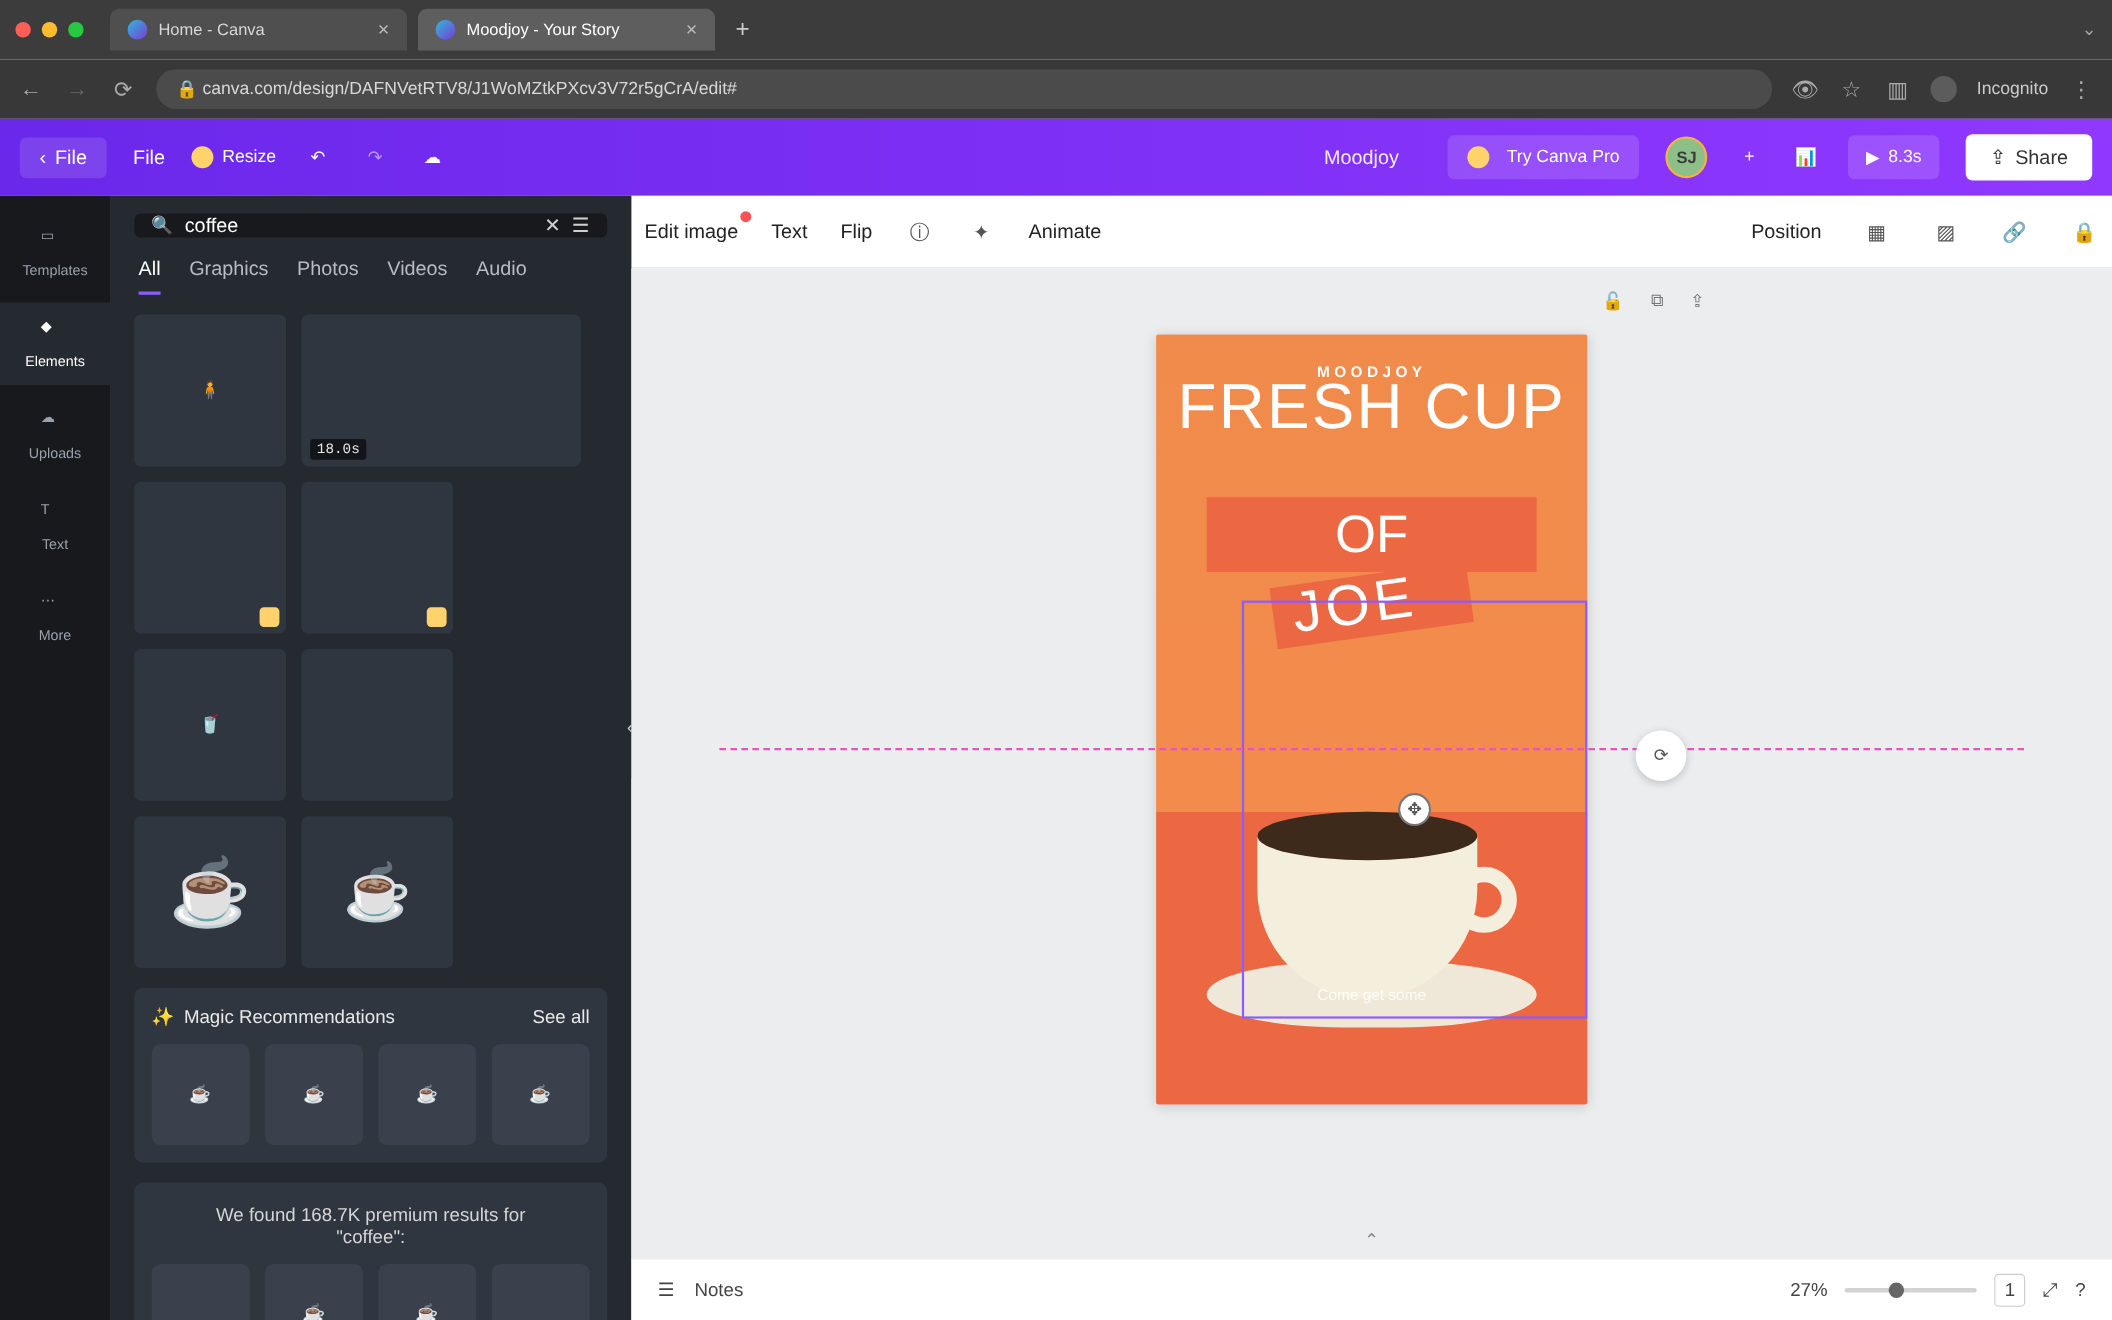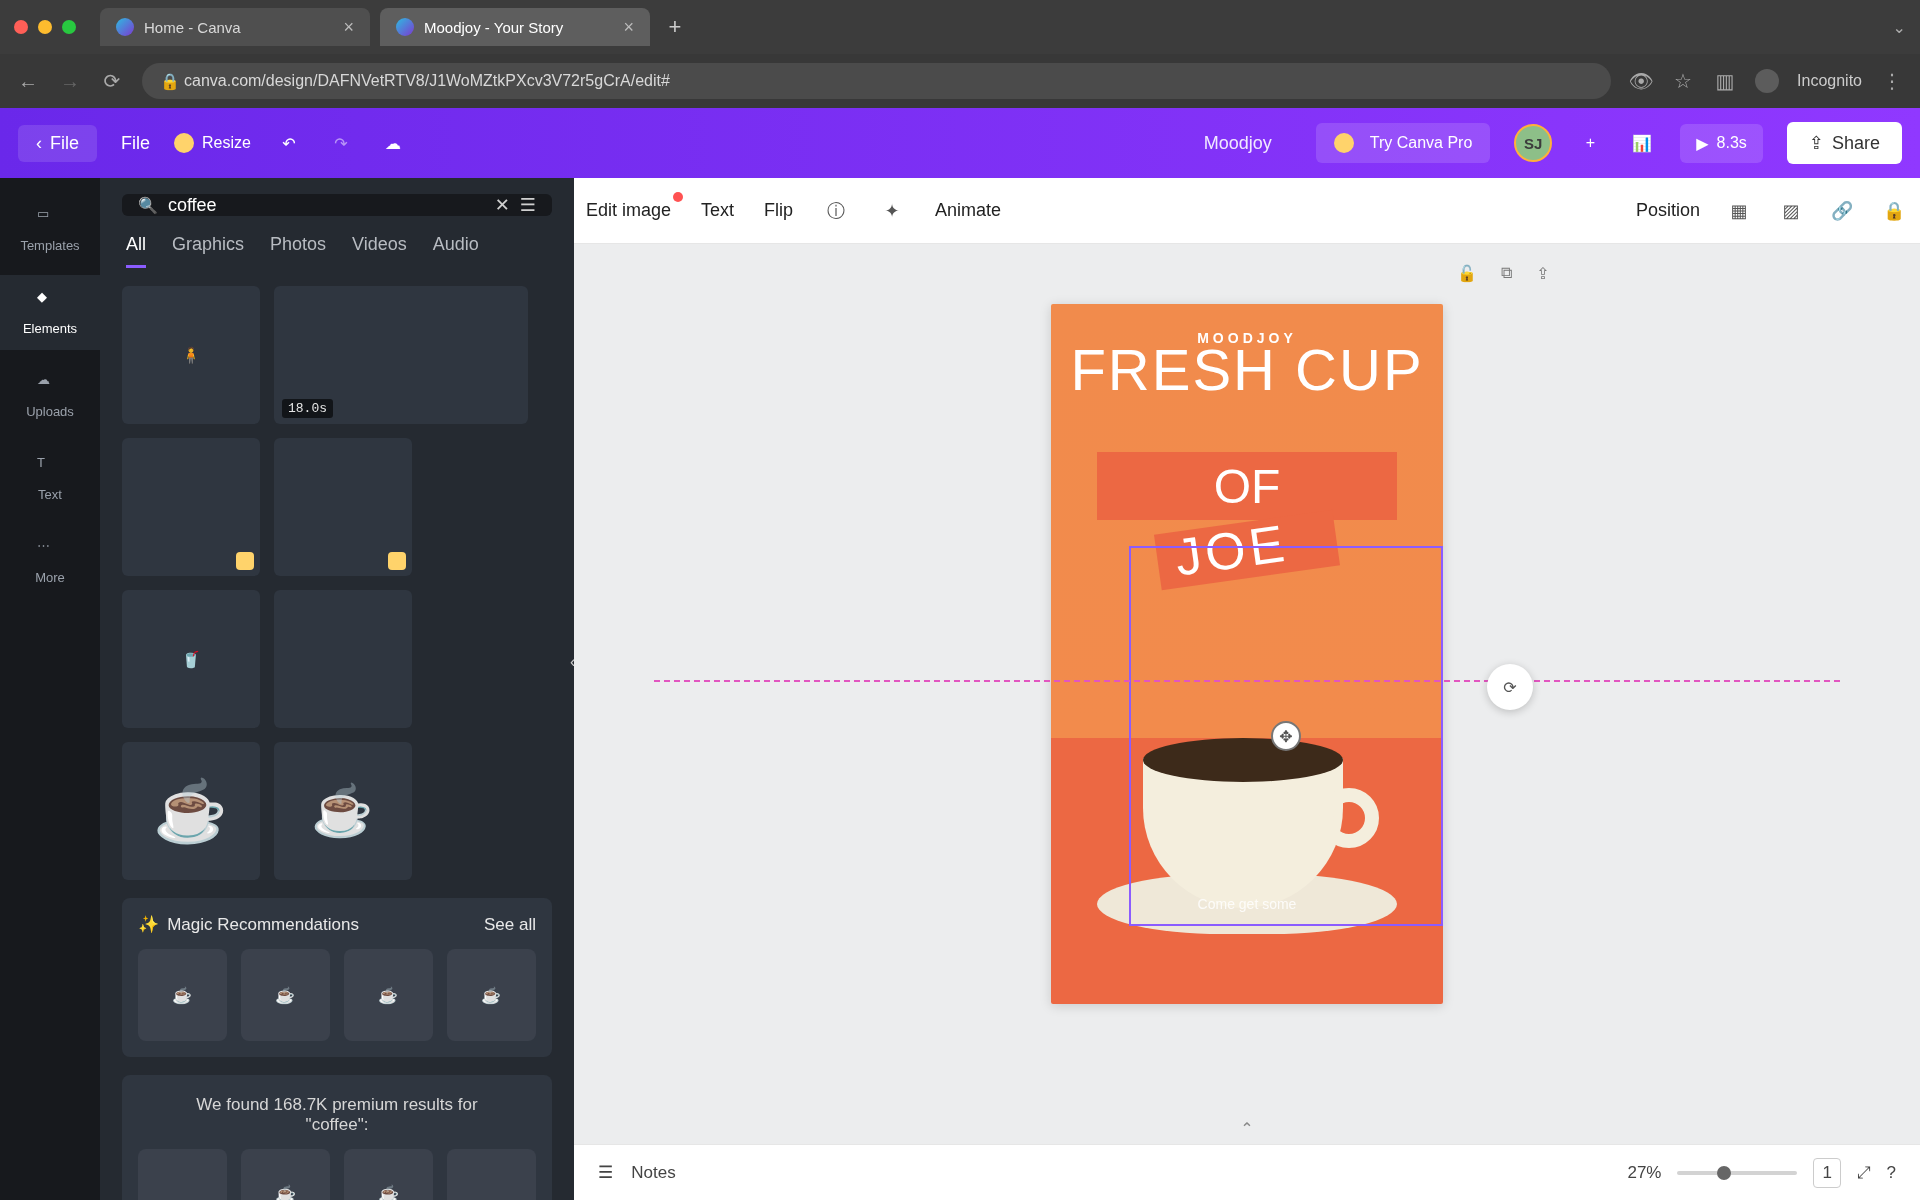--- a/index.html
+++ b/index.html
@@ -34,21 +34,21 @@
 .pro-btn { display:flex; gap:16px; align-items:center; background:rgba(255,255,255,.14); padding:10px 18px; border-radius:6px; margin-left:20px;}
 .avatar { width:38px; height:38px; border-radius:50%; background:#8dbf88; border:2px solid #ffb03b; display:flex; align-items:center; justify-content:center; font-size:15px; color:#3c3c3c; font-weight:600;}
 .play-btn { display:flex; gap:8px; align-items:center; background:rgba(255,255,255,.14); padding:10px 16px; border-radius:6px;}
 .share-btn { background:#fff; color:#333; padding:10px 22px; border-radius:6px; font-size:18px; display:flex; gap:8px; align-items:center;}
 .hdr-ico { width:28px; display:flex; justify-content:center; }
 
 
 .ed-toolbar { position:absolute; top:178px; left:574px; right:0; height:66px; background:#fff; border-bottom:1px solid #e6e6e6; display:flex; align-items:center; padding:0 12px; gap:30px; font-size:18px; color:#222;}
 .tool-edit { position:relative;}
 .dot-ind { position:absolute; top:-8px; right:-12px; width:10px; height:10px; background:#ff5252; border-radius:50%;}
-.tool-right { margin-left:auto; display:flex; gap:26px; align-items:center;text-align:right;}
+.tool-right { margin-left:auto; display:flex; gap:37px; align-items:center;text-align:right;}
 .tool-ico { width:26px; height:26px; display:flex; align-items:center; justify-content:center; color:#555;}
 
 
 .left-rail { position:absolute; top:178px; left:0; bottom:0; width:100px; background:#17191d; display:flex; flex-direction:column; align-items:center; padding-top:14px; gap:8px; }
 .rail-item { width:100%; display:flex; flex-direction:column; align-items:center; gap:6px; padding:14px 0; color:#9aa1ab; font-size:13px; }
 .rail-item.active { color:#fff; background:#252a31; }
 .rail-ico { width:26px; height:26px; }
 
 
 .side-panel { position:absolute; top:178px; left:100px; bottom:0; width:474px; background:#252a31; color:#e8e8e8; display:flex; flex-direction:column; padding:16px 22px; overflow:hidden;}

